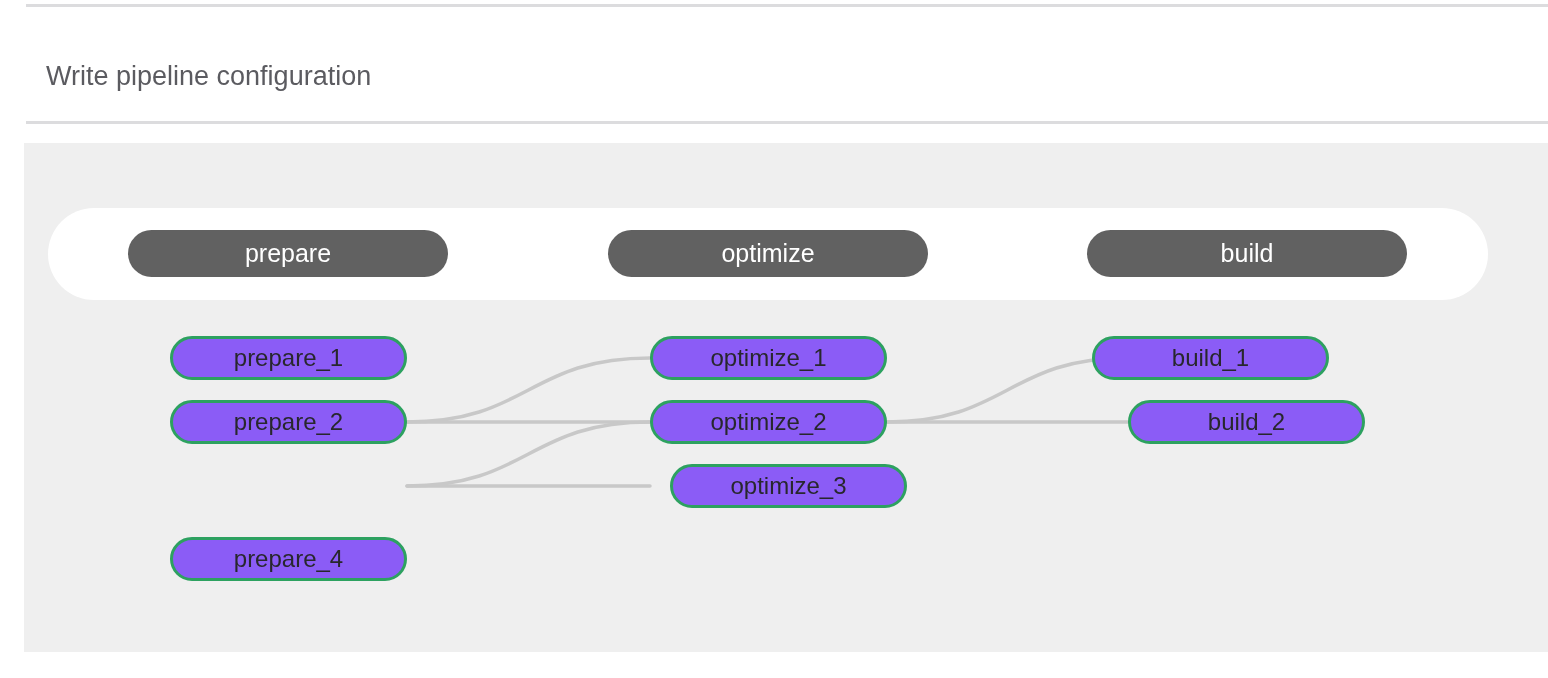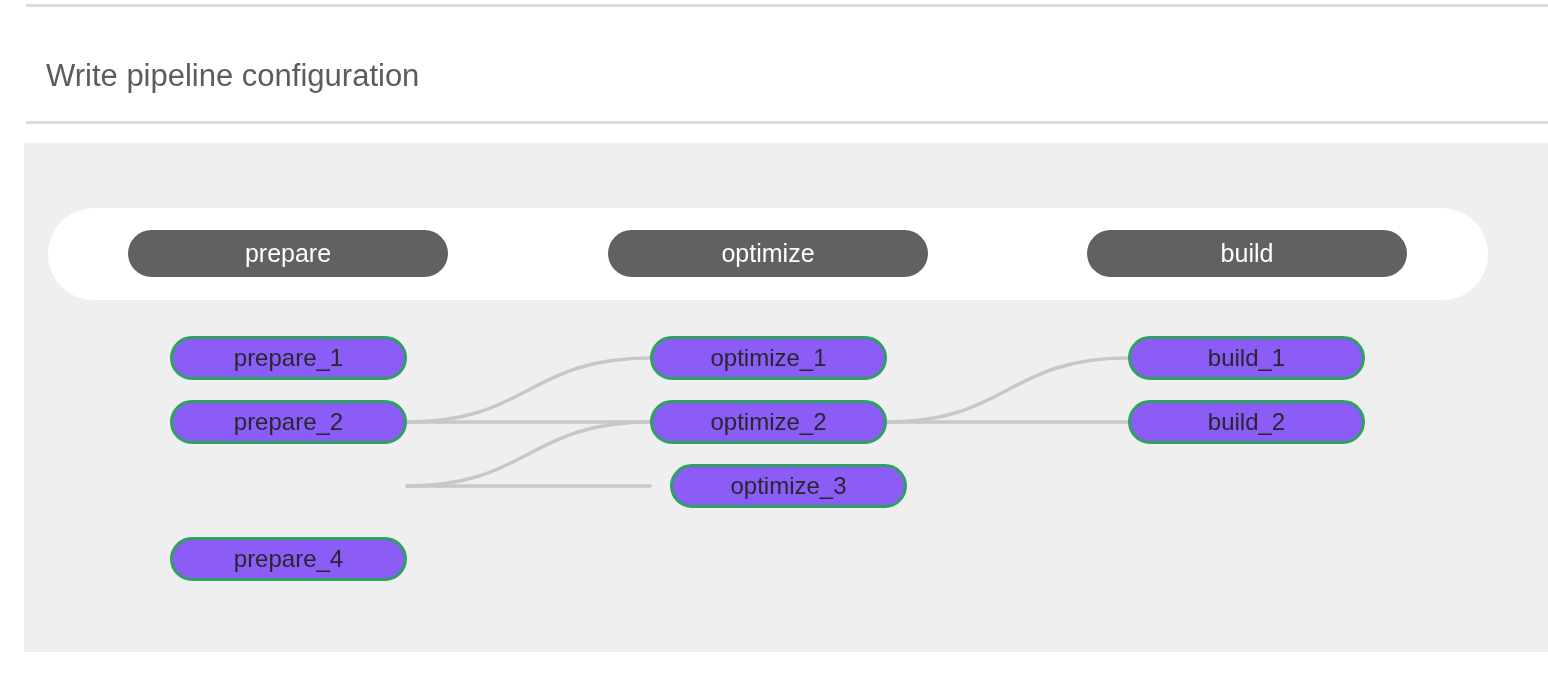--- a/index.html
+++ b/index.html
@@ -18,21 +18,21 @@
 
   
   .tabs {
     position: absolute; left: 26px; right: 0; top: 40px; height: 81px;
     border-bottom: 3px solid var(--rule, #dcdcde);
     display: flex; align-items: flex-end;
   }
   .tab {
     position: relative;
     padding: 0 20px 29px 20px;
-    font-size: 31px; line-height: 32px;
+    font-size: 27px; line-height: 32px;
     color: var(--tab-inactive, #5b5b60);
     cursor: pointer; white-space: nowrap; text-align: center;
   }
   .tab.active {
     color: var(--tab-active, #28272d);
     font-weight: 700;
     padding-left: 24px; padding-right: 24px;
   }
   .tab.active::after {
     content: "";
@@ -97,15 +97,15 @@
 
 <div class="stage-pill" style="left: 104px;">prepare</div>
     <div class="job-node" style="left: 146px; top: 193px;">prepare_1</div>
     <div class="job-node" style="left: 146px; top: 257px;">prepare_2</div>
     <div class="job-node" style="left: 146px; top: 394px;">prepare_4</div>
     <div class="stage-pill" style="left: 584px;">optimize</div>
     <div class="job-node" style="left: 626px; top: 193px;">optimize_1</div>
     <div class="job-node" style="left: 626px; top: 257px;">optimize_2</div>
     <div class="job-node" style="left: 646px; top: 321px;">optimize_3</div>
     <div class="stage-pill" style="left: 1063px;">build</div>
-    <div class="job-node" style="left: 1104px; top: 193px;">build_1</div>
+    <div class="job-node" style="left: 1068px; top: 193px;">build_1</div>
     <div class="job-node" style="left: 1104px; top: 257px;">build_2</div>
   </div>
 
 </body></html>

